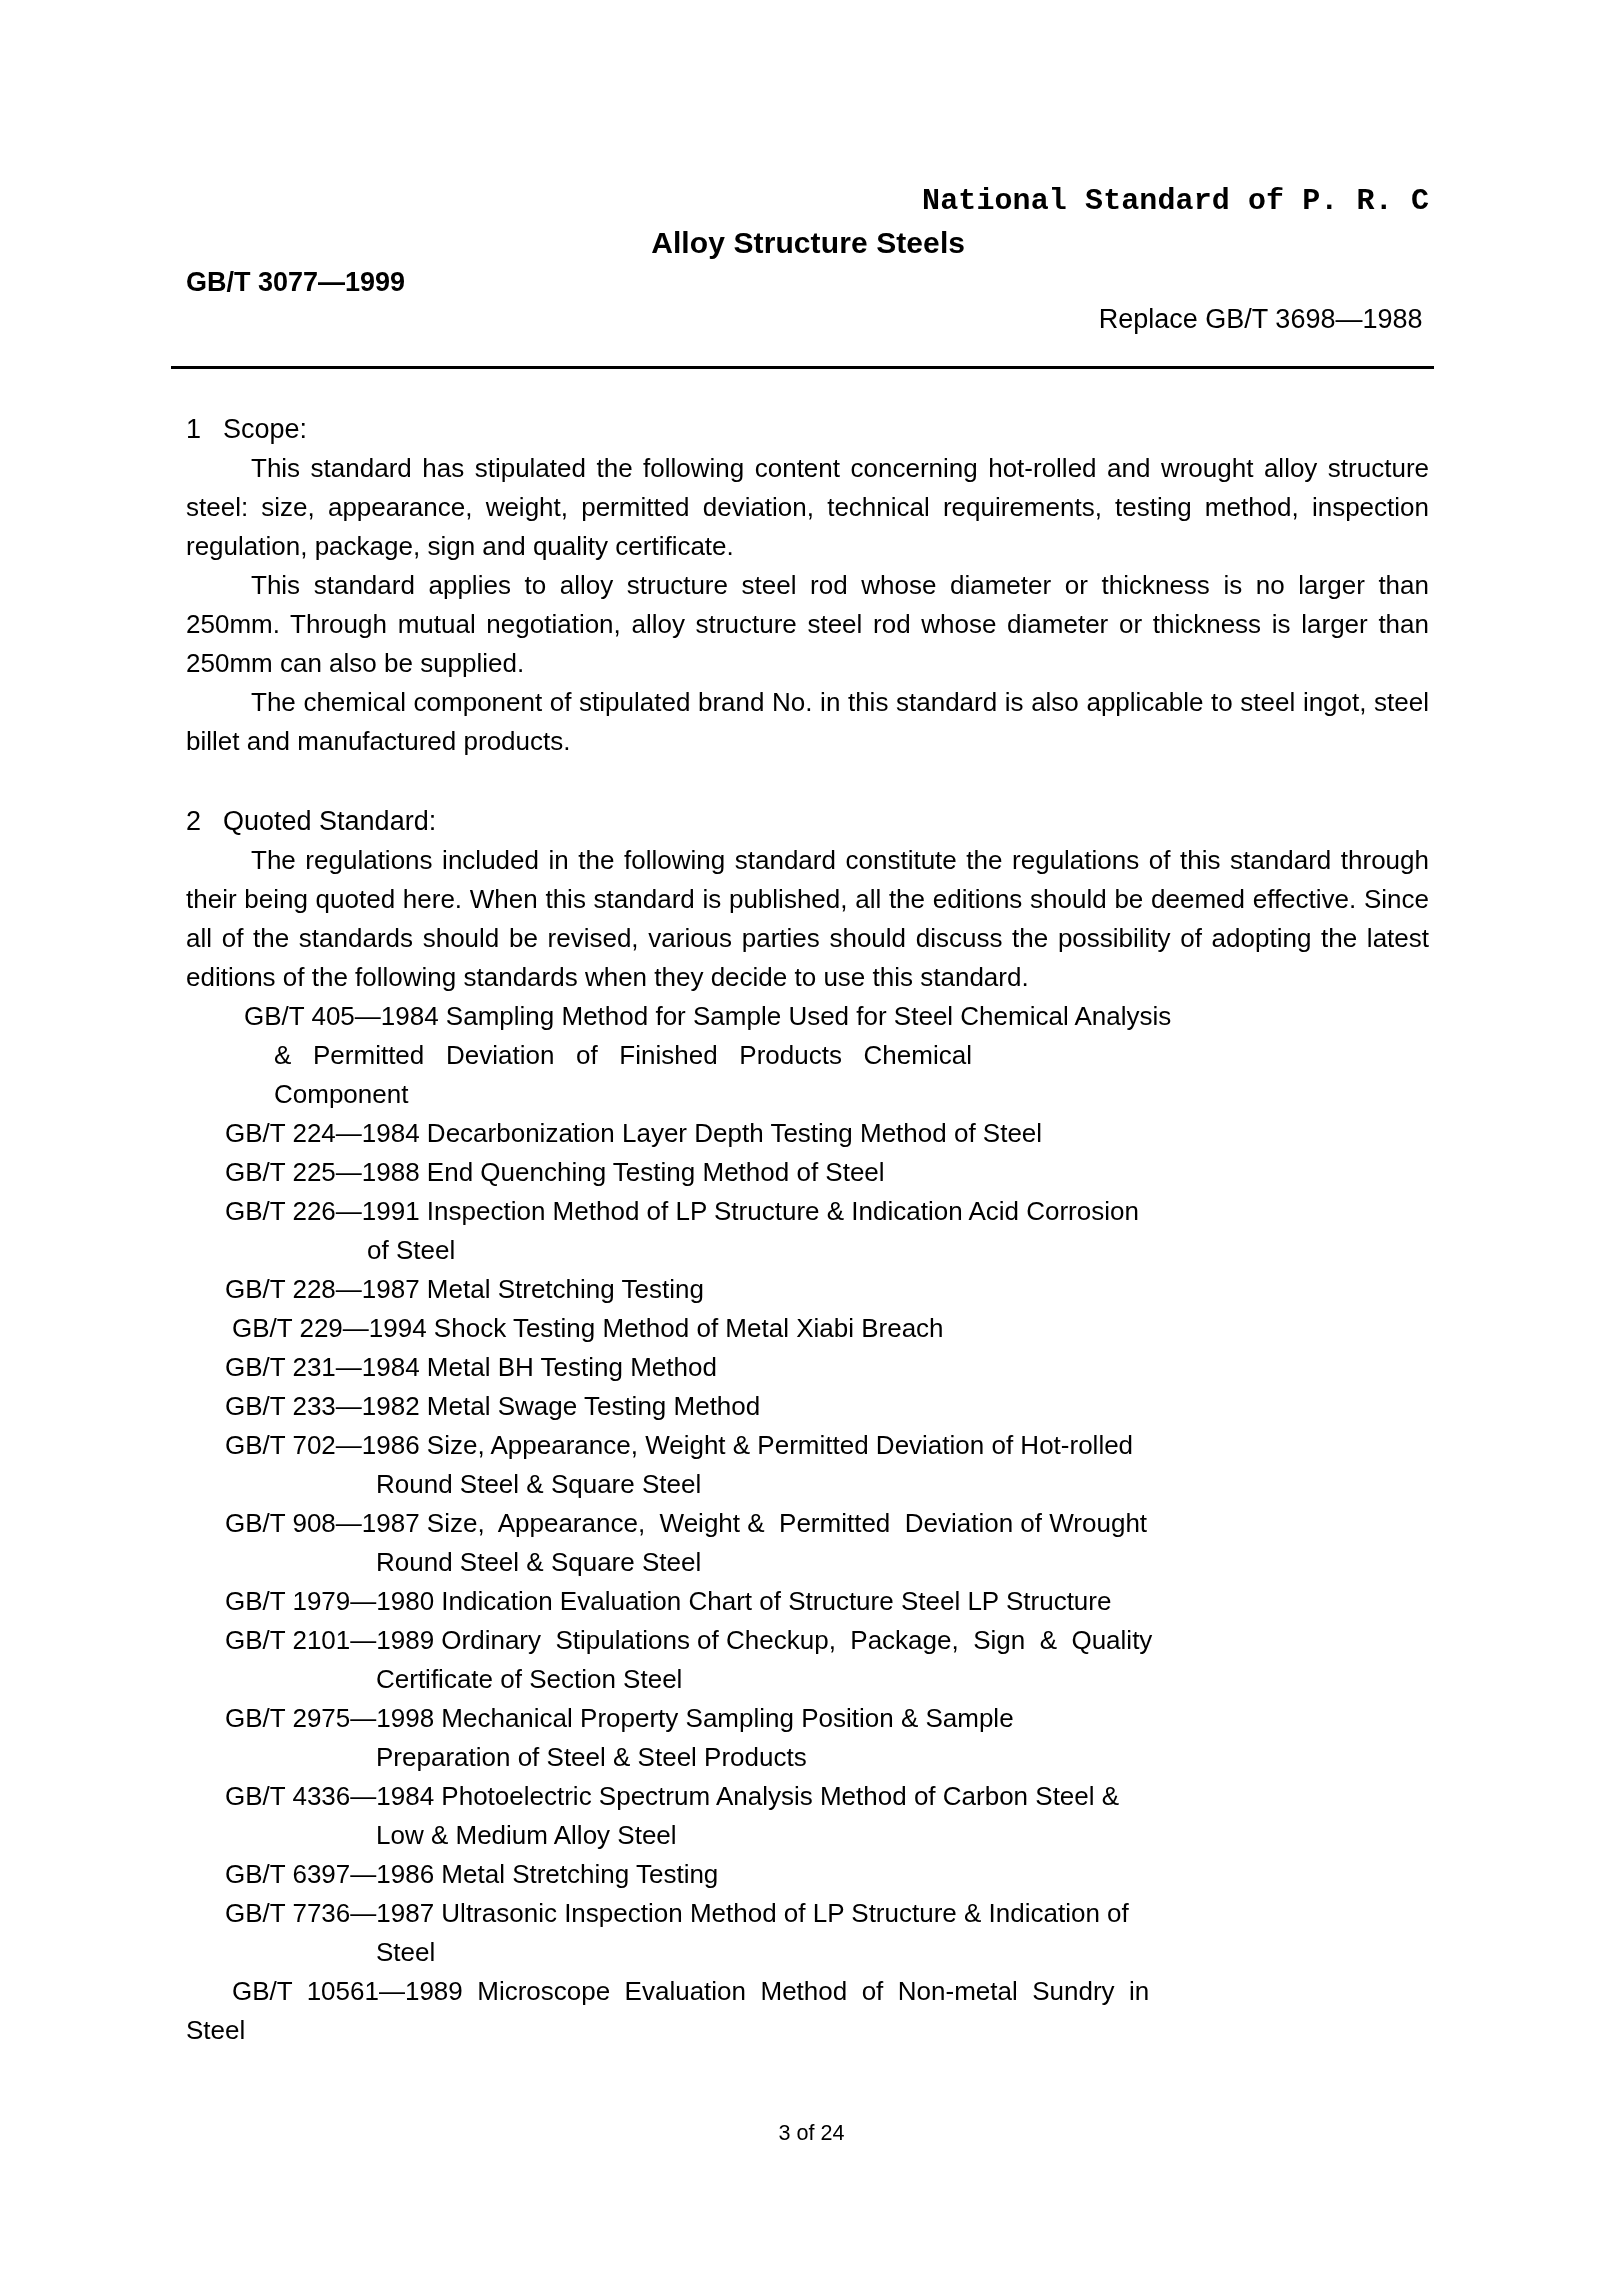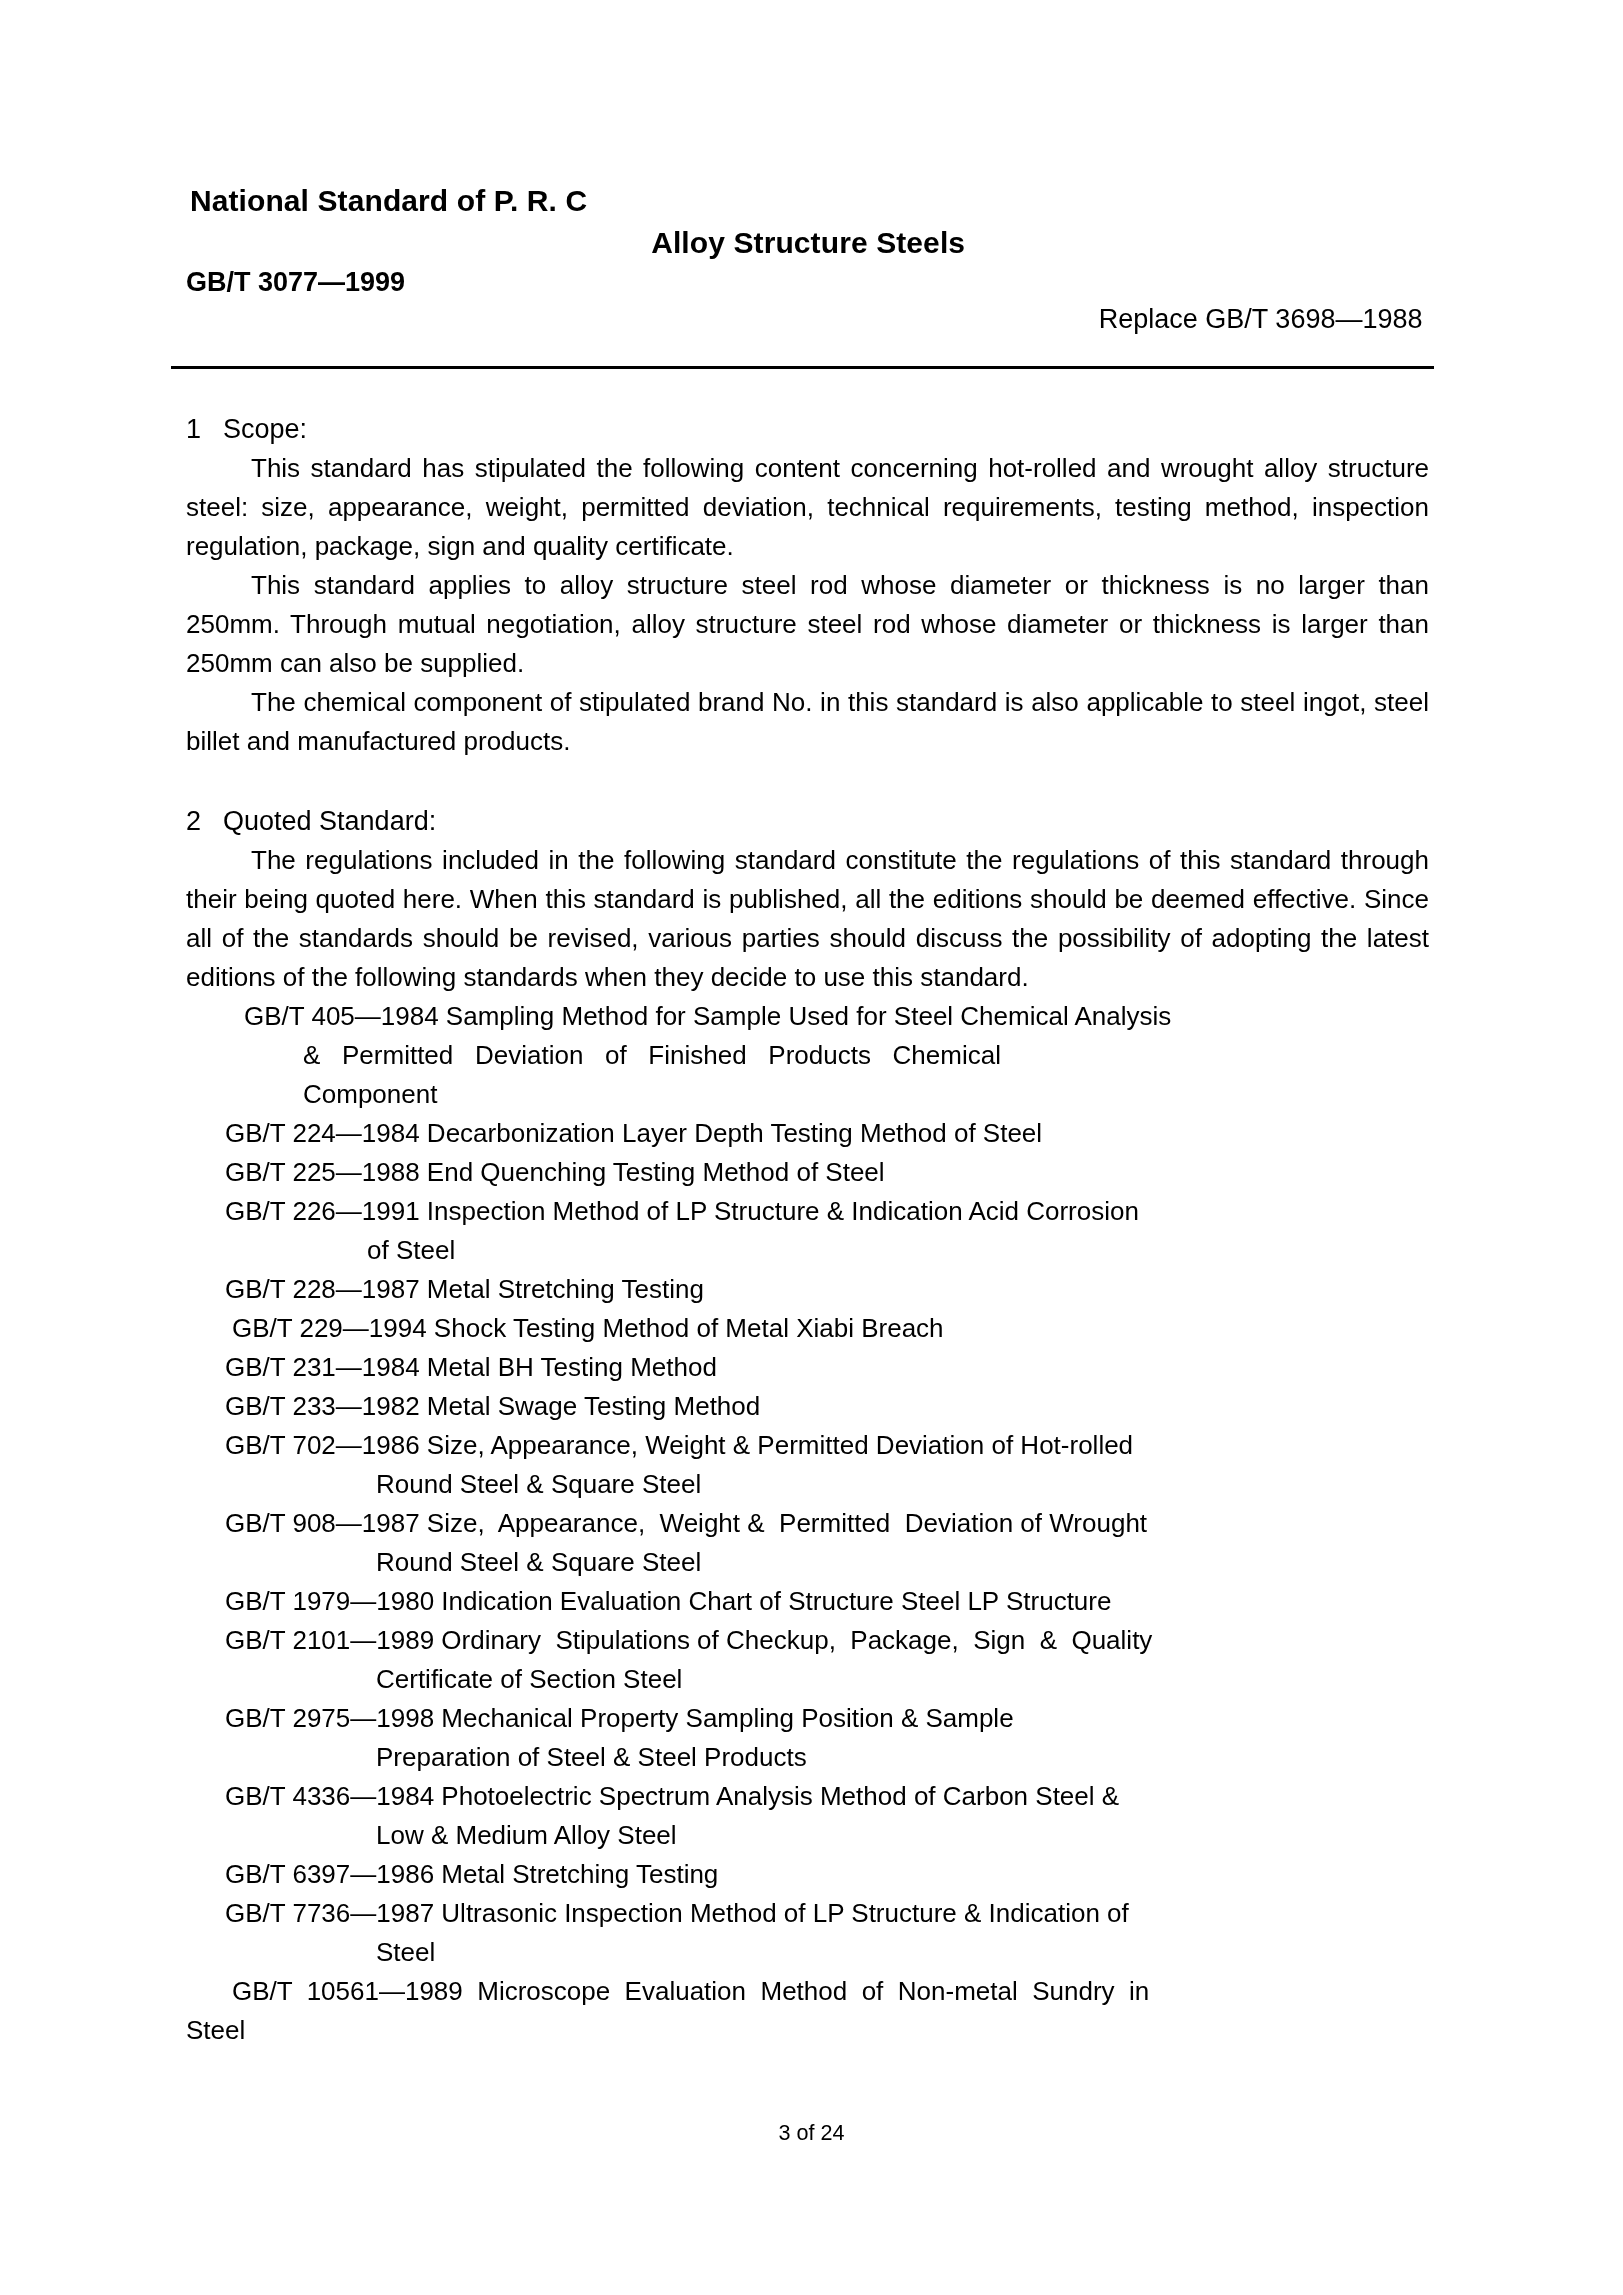--- a/index.html
+++ b/index.html
@@ -31,21 +31,21 @@
   
   .doc-header {
     padding-top: 182px;
   }
   .title-line {
     font-size: 30px;
     font-weight: bold;
     line-height: 38px;
     letter-spacing: 0.1px;
   }
-  .title-1 { text-align: left; padding-left: 3.9px; }
+  .title-1 { text-align: right; padding-left: 3.9px; font-family: Liberation Mono, monospace; }
   .title-2 { text-align: center; padding-left: 1.3px; margin-top: 3.9px; }
 
   .std-code {
     text-align: left;
     font-size: 27px;
     font-weight: bold;
     line-height: 35px;
     margin-top: 3px;
     padding-right: 52px;
   }
@@ -93,21 +93,21 @@
     line-height: 39px;
     margin: 0;
   }
   .std-item .ln {
     display: block;
     white-space: pre;
   }
   .ln.lvl1  { margin-left: 58px; }
   .ln.lvl1b { margin-left: 39px; }
   .ln.lvl1c { margin-left: 46px; }
-  .ln.lvl2  { margin-left: 117px; }
+  .ln.lvl2  { margin-left: 88px; }
   .ln.lvl2b { margin-left: 181px; }
   .ln.lvl2c { margin-left: 190px; }
   .ln.flush { margin-left: 0; }
 
   
   .page-footer {
     position: absolute;
     left: 0;
     top: 2120px;
     width: 1623px;

